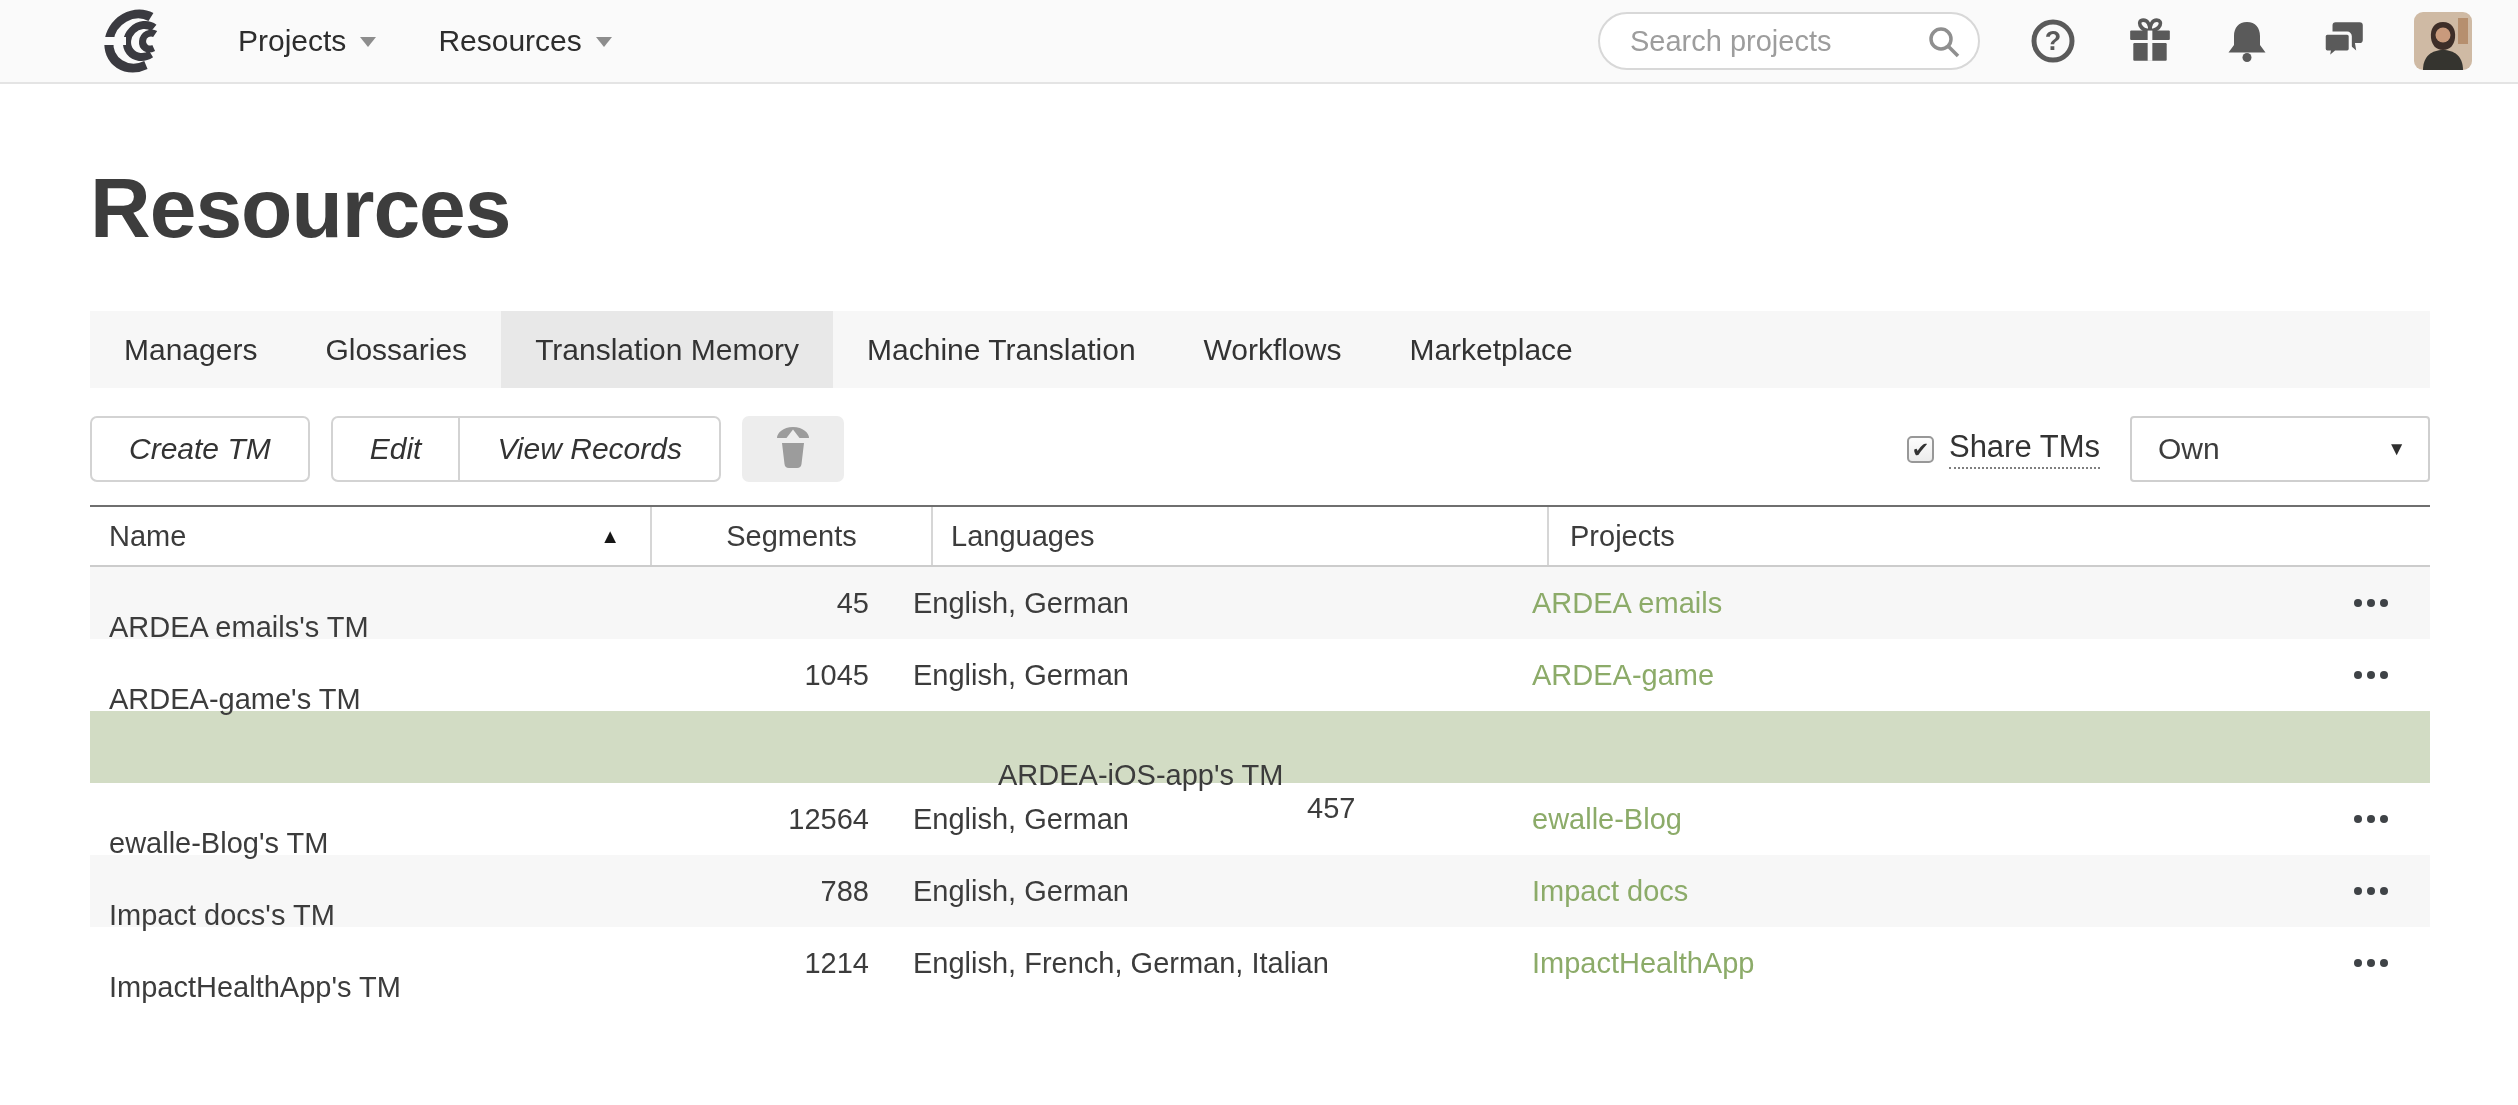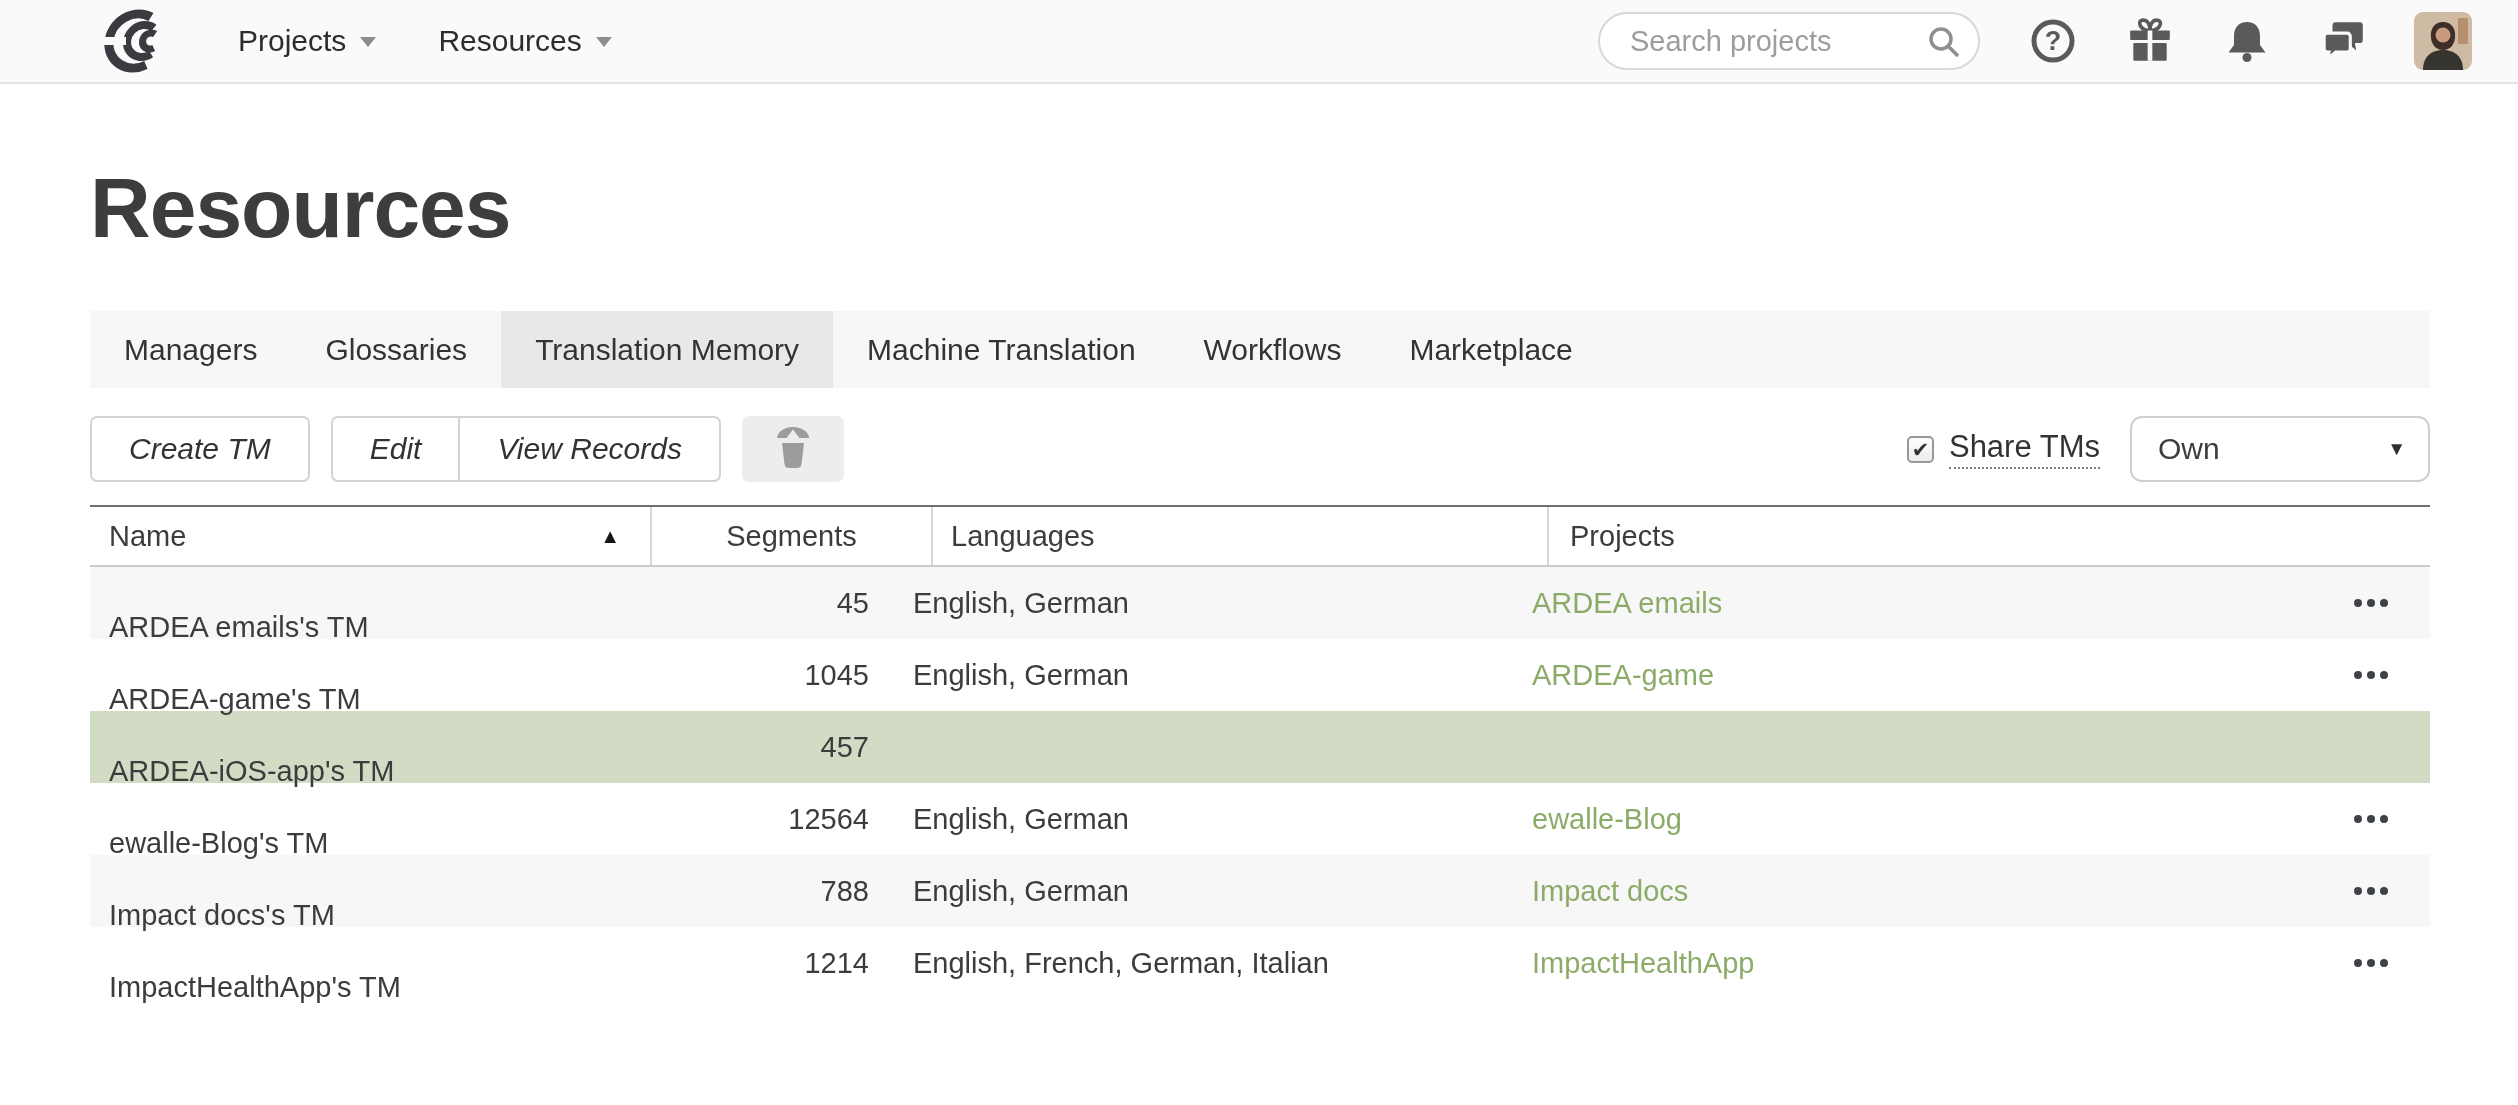--- a/index.html
+++ b/index.html
@@ -44,39 +44,39 @@
   .btn-group .btn:first-child { border-radius:7px 0 0 7px; border-right-width:1px; }
   .btn-group .btn:last-child  { border-radius:0 7px 7px 0; border-left-width:1px; }
   .icon-btn { width:102px; height:66px; background:#ededed; border:none; border-radius:7px;
               display:flex; align-items:center; justify-content:center; margin-left:21px; cursor:pointer; }
   .toolbar-right { margin-left:auto; display:flex; align-items:center; }
   .checkbox { width:27px; height:27px; border:2px solid #989898; border-radius:5px;
               background:linear-gradient(#fdfdfd,#ececec); display:flex; align-items:center;
               justify-content:center; font-size:21px; color:#333; cursor:pointer; line-height:1; }
   .share-label { margin-left:15px; font-size:31px; color:#333;
                  border-bottom:2px dotted #7f7f7f; padding-bottom:2px; cursor:pointer; }
-  .select { margin-left:30px; width:300px; height:66px; border:2px solid #cfcfcf; border-radius:12px;
+  .select { margin-left:30px; width:300px; height:66px; border:2px solid #cfcfcf; border-radius:4px;
             background:#fff; display:flex; align-items:center; padding:0 26px; font-size:30px;
             color:#3d3d3d; position:relative; cursor:pointer; }
   .select .arrow { position:absolute; right:22px; font-size:19px; color:#2f2f2f; }
 
   
   .tm-table { margin-top:23px; font-size:29px; color:#3c3c3c; }
   .thead { display:flex; height:62px; border-top:2px solid #6f6f6f; border-bottom:2px solid #cccccc; }
   .th { display:flex; align-items:center; border-right:2px solid #d6d6d6; }
   .th:last-child { border-right:none; }
   .col-name { width:562px; padding-left:19px;gap:28px; }
   .col-seg  { width:281px; justify-content:center; }
   .col-lang { width:616px; padding-left:18px; }
   .col-proj { flex:1; padding-left:21px; }
   .sort-arrow { margin-left:auto; margin-right:30px; font-size:20px; color:#161616; }
 
   .row { display:flex; height:72px; align-items:center; cursor:pointer; }
   .row:nth-child(odd) { background:#f7f7f7; }
-  .row.selected { background:#d2dcc4; }
+  .row.selected { background:#d2dcc4;flex-direction:column; }
   .cell-name { width:562px; padding-left:19px;margin-top:48px; }
   .cell-seg  { width:243px; text-align:right; padding-right:26px; }
   .cell-lang { width:616px; padding-left:18px; }
   .cell-proj { flex:1; display:flex; align-items:center; padding-left:21px; }
   .proj-link { color:#8cab69; }
   .dots { margin-left:auto; margin-right:40px; display:flex; gap:5px; padding:10px 2px; }
   .dots i { width:8px; height:8px; border-radius:50%; background:#3f4347; display:block; }
 </style>
 </head>
 <body>

